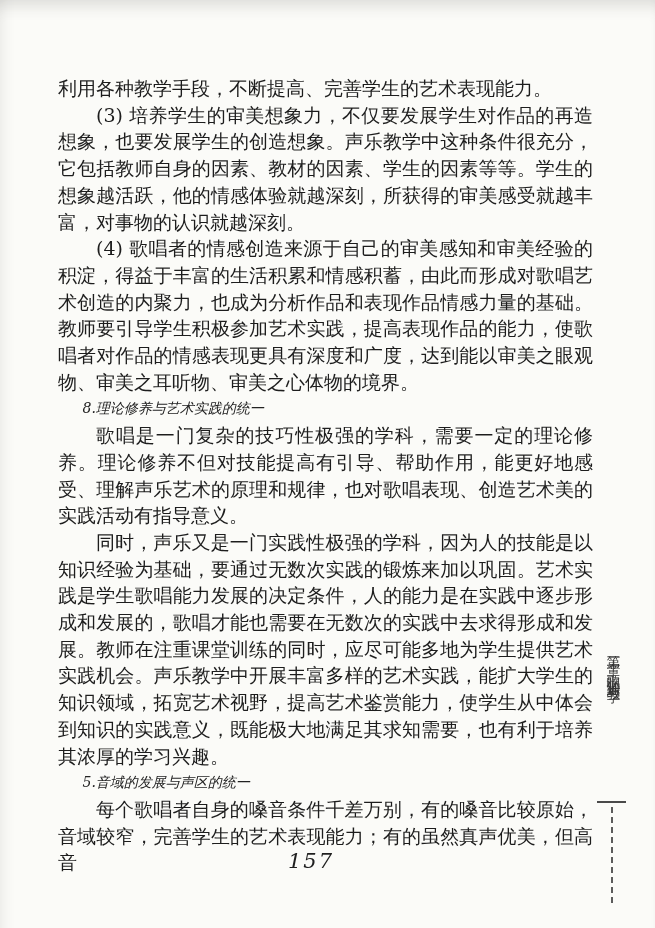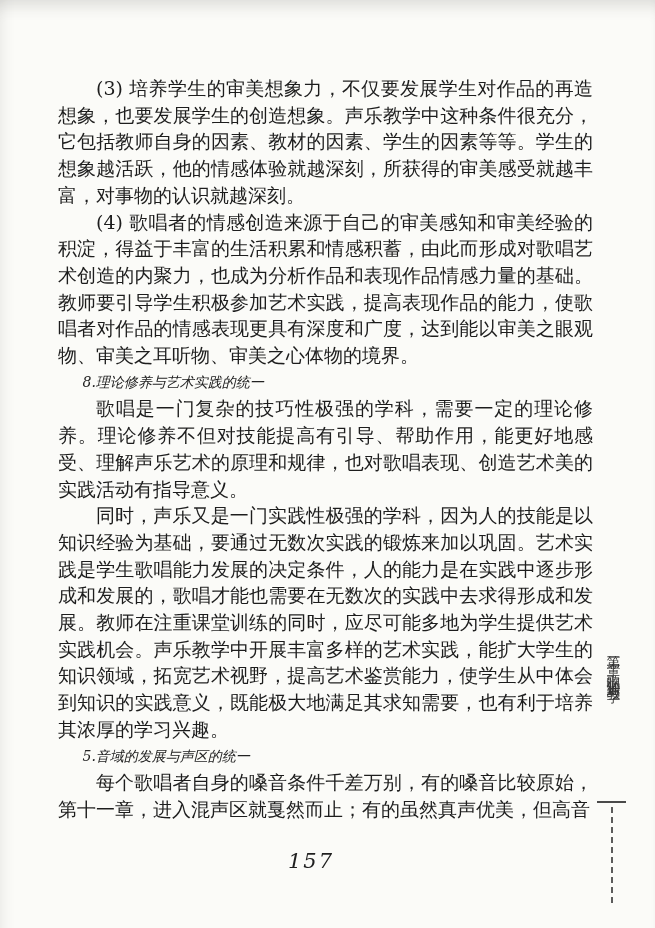--- a/index.html
+++ b/index.html
@@ -48,27 +48,28 @@
   }
   .wm-gray { color:#a8a8a8; }
   .wm-orange { color:#e1763c; }
 </style>
 </head>
 <body>
 
 <div class="page">
 
   <main class="text-block">
+    <p class="body">利用各种教学手段，不断提高、完善学生的艺术表现能力。</p>
     <p class="body indent">(3) 培养学生的审美想象力，不仅要发展学生对作品的再造想象，也要发展学生的创造想象。声乐教学中这种条件很充分，它包括教师自身的因素、教材的因素、学生的因素等等。学生的想象越活跃，他的情感体验就越深刻，所获得的审美感受就越丰富，对事物的认识就越深刻。</p>
     <p class="body indent">(4) 歌唱者的情感创造来源于自己的审美感知和审美经验的积淀，得益于丰富的生活积累和情感积蓄，由此而形成对歌唱艺术创造的内聚力，也成为分析作品和表现作品情感力量的基础。教师要引导学生积极参加艺术实践，提高表现作品的能力，使歌唱者对作品的情感表现更具有深度和广度，达到能以审美之眼观物、审美之耳听物、审美之心体物的境界。</p>
     <p class="heading">8.理论修养与艺术实践的统一</p>
     <p class="body indent">歌唱是一门复杂的技巧性极强的学科，需要一定的理论修养。理论修养不但对技能提高有引导、帮助作用，能更好地感受、理解声乐艺术的原理和规律，也对歌唱表现、创造艺术美的实践活动有指导意义。</p>
     <p class="body indent">同时，声乐又是一门实践性极强的学科，因为人的技能是以知识经验为基础，要通过无数次实践的锻炼来加以巩固。艺术实践是学生歌唱能力发展的决定条件，人的能力是在实践中逐步形成和发展的，歌唱才能也需要在无数次的实践中去求得形成和发展。教师在注重课堂训练的同时，应尽可能多地为学生提供艺术实践机会。声乐教学中开展丰富多样的艺术实践，能扩大学生的知识领域，拓宽艺术视野，提高艺术鉴赏能力，使学生从中体会到知识的实践意义，既能极大地满足其求知需要，也有利于培养其浓厚的学习兴趣。</p>
     <p class="heading">5.音域的发展与声区的统一</p>
-    <p class="body indent">每个歌唱者自身的嗓音条件千差万别，有的嗓音比较原始，第十一章，进入混声区就戛然而止；有的虽然真声优美，但高音</p>
+    <p class="body indent">每个歌唱者自身的嗓音条件千差万别，有的嗓音比较原始，音域较窄，完善学生的艺术表现能力；有的虽然真声优美，但高音</p>
   </main>
 
   <div class="footer-num">157</div>
 
   <aside class="side-tab">
     <span>第十一章</span><span class="tab-title">歌唱训练与教学</span>
   </aside>
   <div class="tab-underline"></div>
   <div class="leader-line"></div>
 

